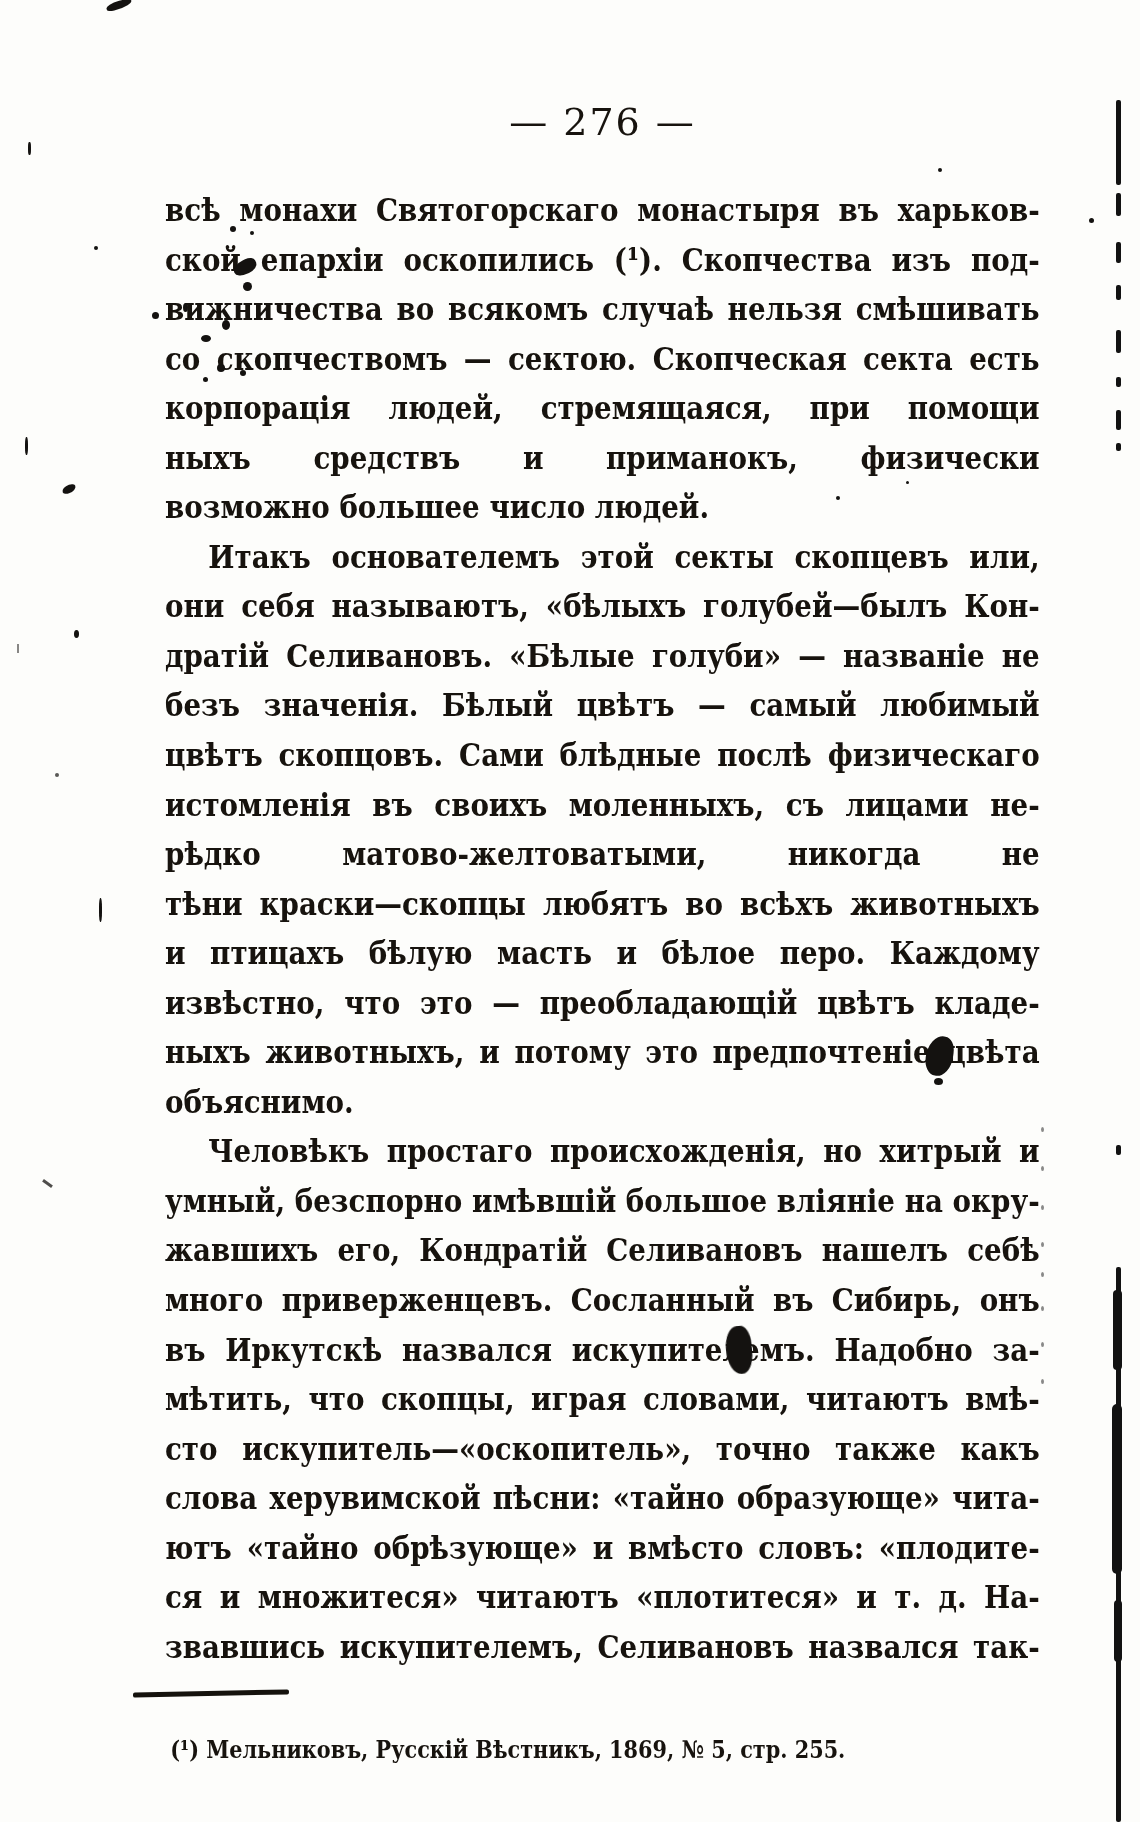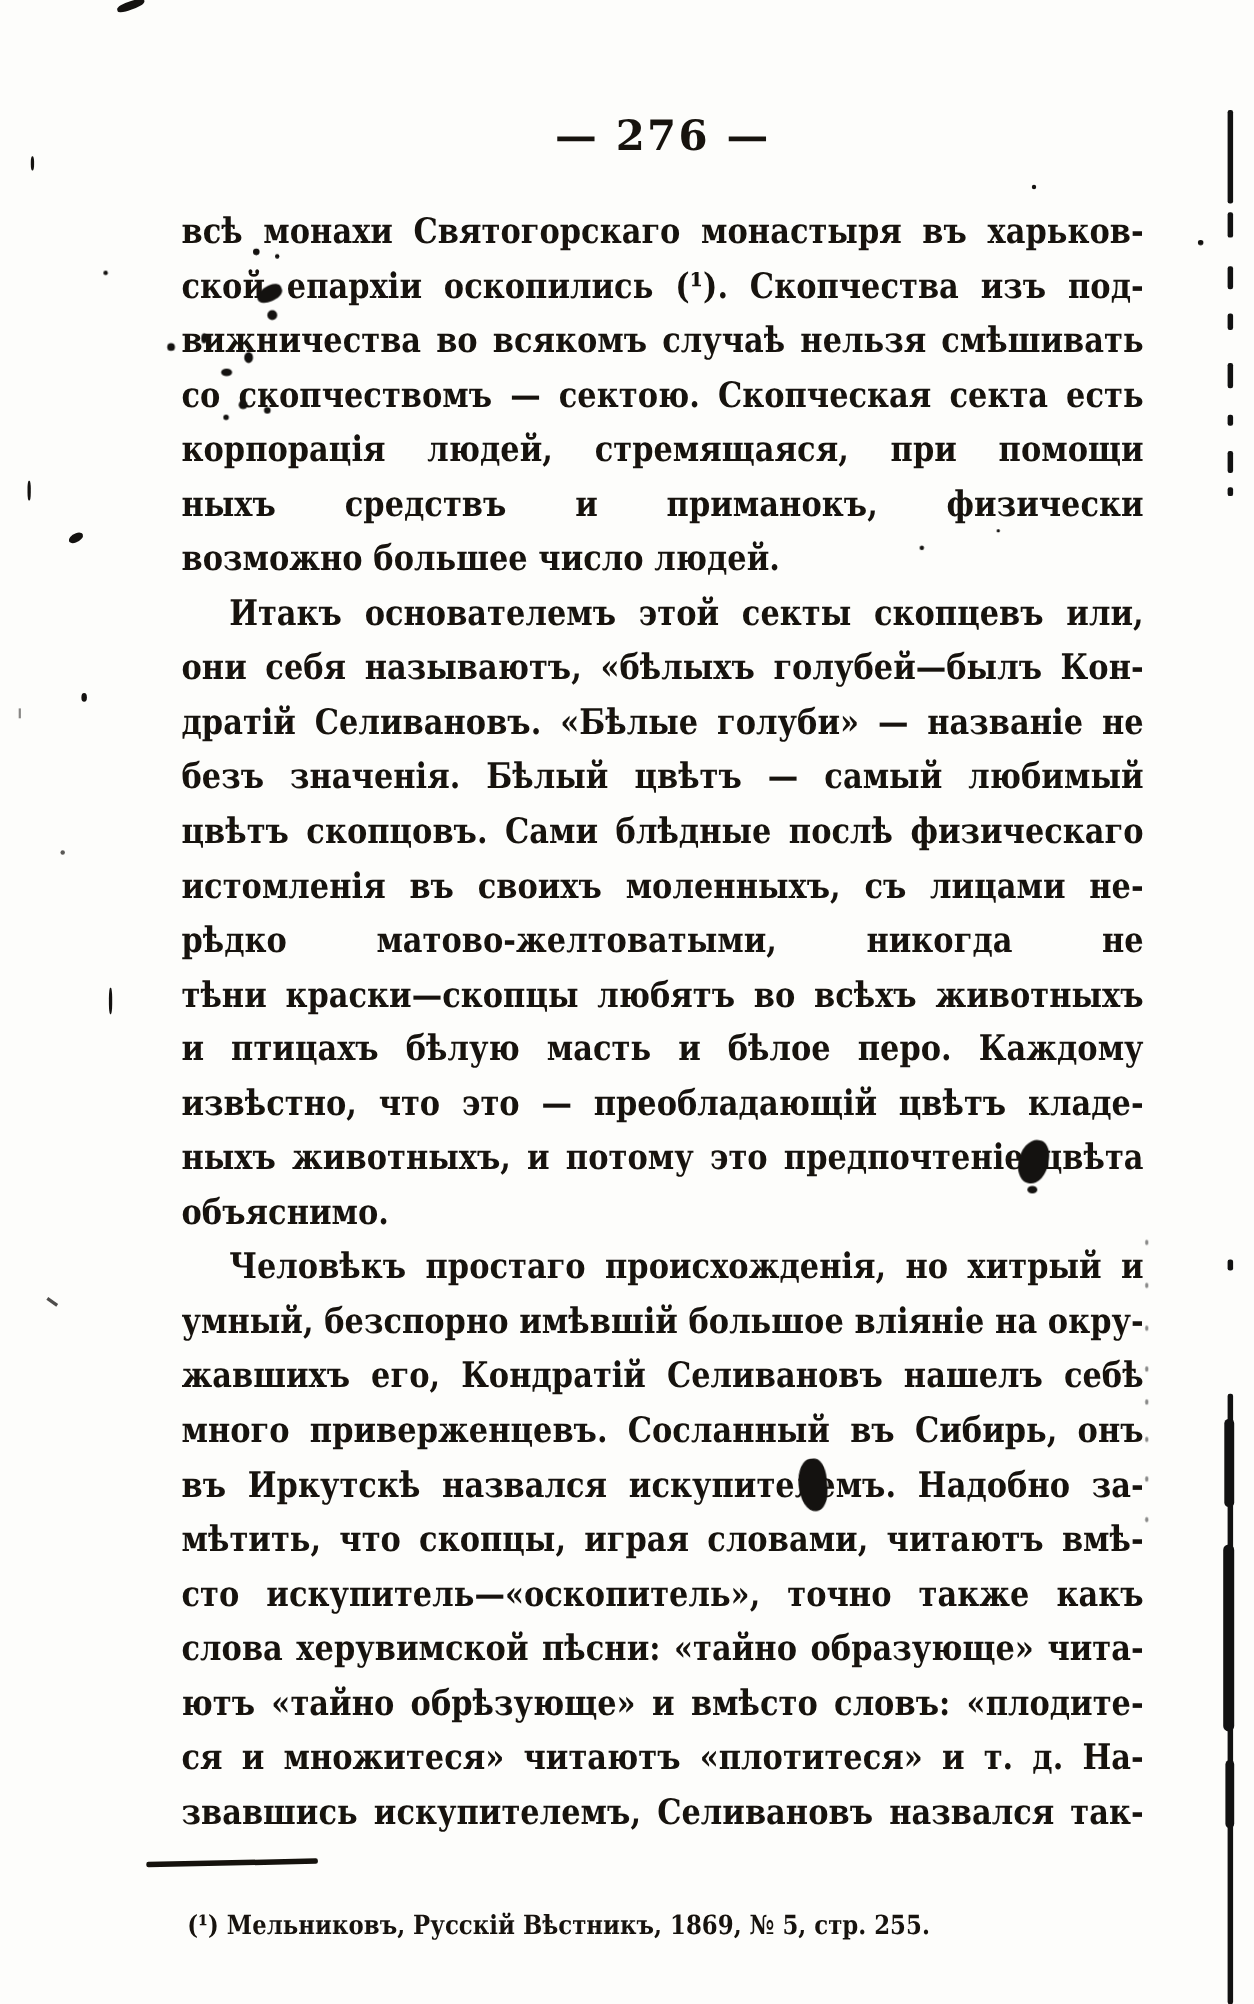--- a/index.html
+++ b/index.html
@@ -4,21 +4,21 @@
 <style>
   html,body{margin:0;padding:0;background:#6f6f6f;}
   .page{
     position:relative;width:1140px;height:1822px;margin:0 auto;
     background:#fdfdfb;overflow:hidden;
     font-family:"DejaVu Serif","Liberation Serif",serif;
     color:#17130e;
   }
   .pageno{
     position:absolute;left:165px;top:100px;width:875px;
-    text-align:center;font-size:38px;font-weight:700;letter-spacing:2px;
+    text-align:center;font-size:38px;font-weight:400;letter-spacing:2px;
     white-space:nowrap;
   }
   .bodytext{
     position:absolute;left:165px;top:186px;width:1010px;
     transform:scaleX(0.866);transform-origin:0 0;
     font-size:32px;font-weight:700;
   }
   .ln{
     height:49.55px;line-height:49.55px;overflow:hidden;
     text-align:justify;text-align-last:justify;

